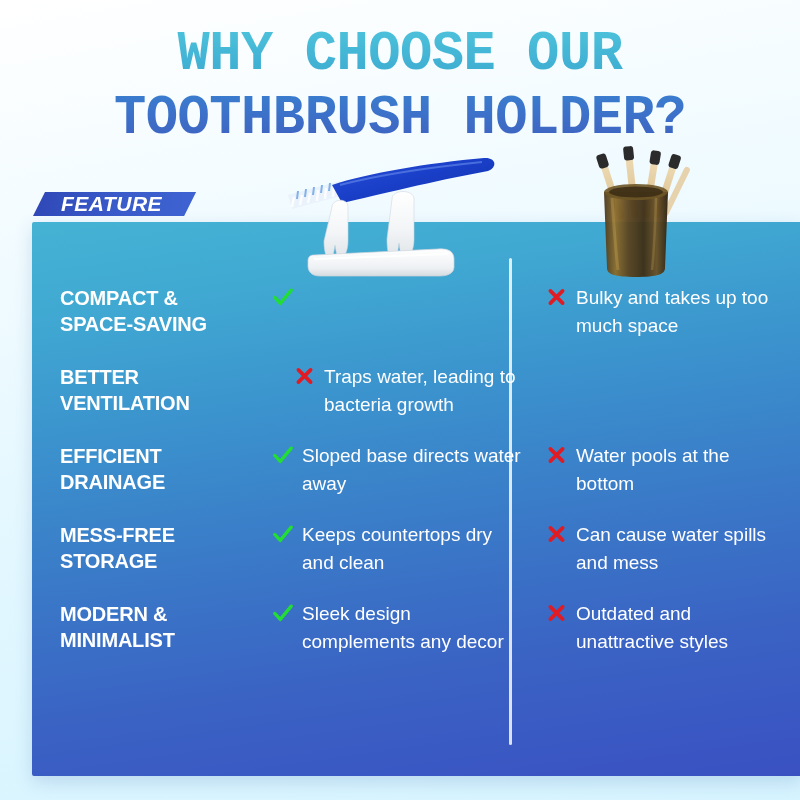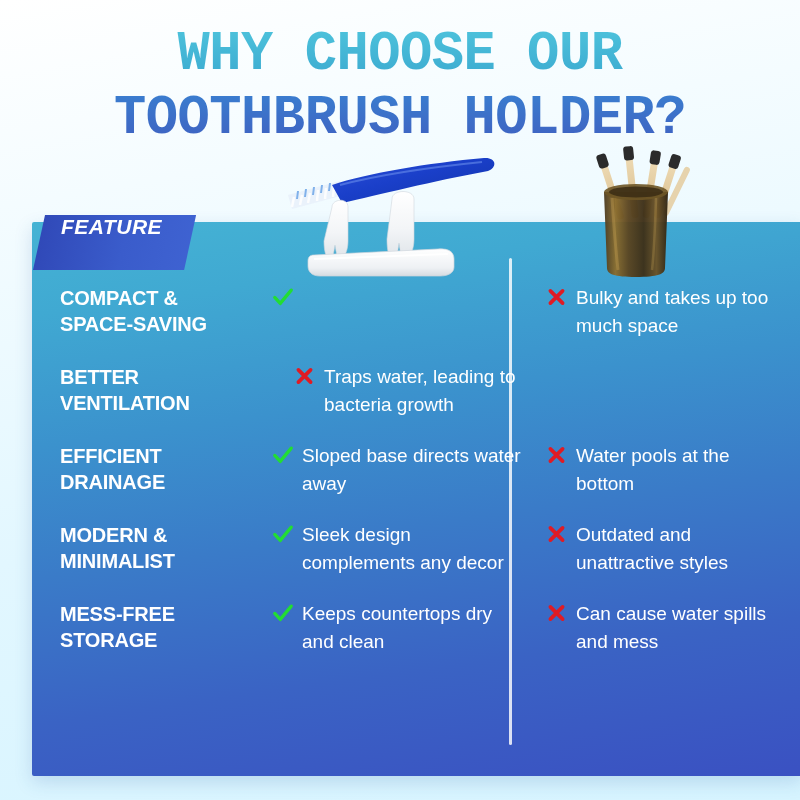--- a/index.html
+++ b/index.html
@@ -57,22 +57,22 @@
         #3a7bc8 54%,
         #3a63c4 76%,
         #3a51c2 100%);
     box-shadow: 0 6px 18px rgba(40, 90, 160, 0.18);
     overflow: hidden;
   }
 
   
   .feature-banner {
     position: absolute;
-    left: 33px; top: 215px;
-    height: 55px;
+    left: 33px; top: 192px;
+    height: 24px;
     padding: 0 34px 0 28px;
     display: flex; 
     background: linear-gradient(100deg, #2f47b6 0%, #3a5ccb 55%, #3f63d2 100%);
     clip-path: polygon(12px 0, 100% 0, calc(100% - 12px) 100%, 0 100%);
     box-shadow: 0 2px 6px rgba(30, 60, 140, 0.25);
   }
   .feature-banner-label {
     color: #ffffff;
     font-size: 21px;
     font-weight: 800;
@@ -200,58 +200,58 @@
         <span class="mark">
           <svg viewBox="0 0 24 24" width="21" height="24">
               <path d="M5 5 L19 19 M19 5 L5 19" fill="none" stroke="#e01b24" stroke-width="4.2" stroke-linecap="round"></path>
             </svg>
         </span>
         <span class="cell-text">Water pools at the bottom</span>
       </div>
     </div>
 
     <div class="row">
+      <div class="cell-feature">MESS-FREE
+STORAGE</div>
+      <div class="cell-pro">
+        <span class="mark">
+          <svg viewBox="0 0 24 24" width="22" height="24">
+              <path d="M3 12.5 L9 19 L21 4.5" fill="none" stroke="#22dd33" stroke-width="3.6" stroke-linecap="round" stroke-linejoin="round"></path>
+            </svg>
+        </span>
+        <span class="cell-text">Keeps countertops dry and clean</span>
+      </div>
+      <div class="cell-con">
+        <span class="mark">
+          <svg viewBox="0 0 24 24" width="21" height="24">
+              <path d="M5 5 L19 19 M19 5 L5 19" fill="none" stroke="#e01b24" stroke-width="4.2" stroke-linecap="round"></path>
+            </svg>
+        </span>
+        <span class="cell-text">Can cause water spills and mess</span>
+      </div>
+    </div>
+
+    <div class="row">
       <div class="cell-feature">MODERN &amp;
 MINIMALIST</div>
       <div class="cell-pro">
         <span class="mark">
           <svg viewBox="0 0 24 24" width="22" height="24">
               <path d="M3 12.5 L9 19 L21 4.5" fill="none" stroke="#22dd33" stroke-width="3.6" stroke-linecap="round" stroke-linejoin="round"></path>
             </svg>
         </span>
         <span class="cell-text">Sleek design complements any decor</span>
       </div>
       <div class="cell-con">
         <span class="mark">
           <svg viewBox="0 0 24 24" width="21" height="24">
               <path d="M5 5 L19 19 M19 5 L5 19" fill="none" stroke="#e01b24" stroke-width="4.2" stroke-linecap="round"></path>
             </svg>
         </span>
         <span class="cell-text">Outdated and unattractive styles</span>
-      </div>
-    </div>
-
-    <div class="row">
-      <div class="cell-feature">MESS-FREE
-STORAGE</div>
-      <div class="cell-pro">
-        <span class="mark">
-          <svg viewBox="0 0 24 24" width="22" height="24">
-              <path d="M3 12.5 L9 19 L21 4.5" fill="none" stroke="#22dd33" stroke-width="3.6" stroke-linecap="round" stroke-linejoin="round"></path>
-            </svg>
-        </span>
-        <span class="cell-text">Keeps countertops dry and clean</span>
-      </div>
-      <div class="cell-con">
-        <span class="mark">
-          <svg viewBox="0 0 24 24" width="21" height="24">
-              <path d="M5 5 L19 19 M19 5 L5 19" fill="none" stroke="#e01b24" stroke-width="4.2" stroke-linecap="round"></path>
-            </svg>
-        </span>
-        <span class="cell-text">Can cause water spills and mess</span>
       </div>
     </div>
 
   </div>
 </div>
 
 <div class="feature-banner">
   <span class="feature-banner-label">FEATURE</span>
 </div>
 

